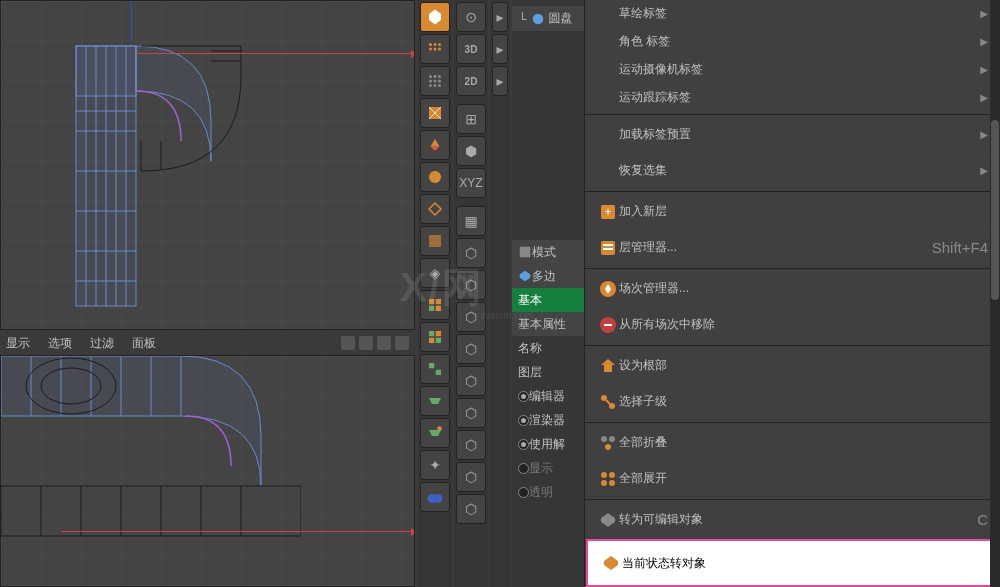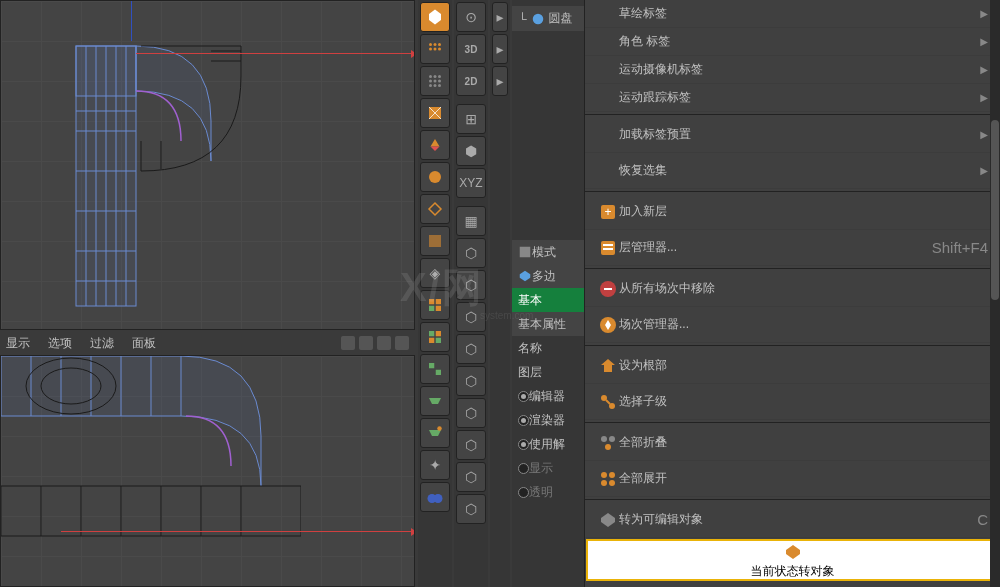--- a/index.html
+++ b/index.html
@@ -39,21 +39,21 @@
 .obj-tree-icon { width: 14px; height: 14px; }
 
 .attr-panel { position: absolute; left: 0; top: 240px; width: 72px; background: #363636; }
 .attr-row { padding: 3px 6px; display: flex; align-items: center; gap: 0; height: 24px; }
 .attr-header { background: #444; }
 .radio { width: 11px; height: 11px; border: 1px solid #888; border-radius: 50%; background: #222; }
 .radio.checked::after { content: ''; display: block; width: 5px; height: 5px; background: #aaa; border-radius: 50%; margin: 2px; }
 
 .context-menu { position: absolute; left: 72px; top: 0; width: 416px; height: 587px; background: #404040; border-left: 1px solid #222; }
 .ctx-item { display: flex; align-items: center; height: 36px; padding: 0 12px; gap: 0; cursor: pointer; border-bottom: 1px solid rgba(0,0,0,0.05); }
-.ctx-item.highlight { background: #fff; color: #000; border: 2px solid #eab308; height: 42px; margin: 1px; flex-direction: column; }
+.ctx-item.highlight { background: #fff; color: #000; border: 2px solid #ec4899; height: 48px; margin: 1px; }
 .ctx-sep { height: 1px; background: #222; margin: 2px 0; }
 .ctx-icon { width: 22px; height: 22px; display: flex; align-items: center; justify-content: center; flex-shrink: 0; }
 .ctx-label { flex: 1; }
 .ctx-shortcut { color: #888; font-size: 15px; }
 .ctx-arrow { color: #888; font-size: 10px; }
 .ctx-item.dense { height: 28px; }
 
 .watermark { position: absolute; left: 400px; top: 260px; font-size: 40px; font-weight: bold; color: rgba(200,200,200,0.15); font-family: Arial; letter-spacing: 2px; pointer-events: none; z-index: 100; }
 .watermark2 { position: absolute; left: 480px; top: 310px; font-size: 10px; color: rgba(200,200,200,0.12); pointer-events: none; z-index: 100; }
 
@@ -386,34 +386,34 @@
           </span>
           <span class="ctx-label">层管理器...</span>
           <span class="ctx-shortcut">Shift+F4</span>
         </div>
       </div>
     <div class="ctx-sep"></div>
     <div id="ctx-sect4">
         <div class="ctx-item">
           <span class="ctx-icon">
             <svg width="20" height="20" viewBox="0 0 20 20">
+              <circle cx="10" cy="10" r="8" fill="#d98a2e"></circle>
+              <path fill="#fff" d="M10 5l3 5-3 5-3-5z"></path>
+            </svg>
+          </span>
+          <span class="ctx-label">场次管理器...</span>
+        </div>
+        <div class="ctx-item">
+          <span class="ctx-icon">
+            <svg width="20" height="20" viewBox="0 0 20 20">
               <circle cx="10" cy="10" r="8" fill="#c04040"></circle>
               <rect x="6" y="9" width="8" height="2" fill="#fff"></rect>
             </svg>
           </span>
           <span class="ctx-label">从所有场次中移除</span>
-        </div>
-        <div class="ctx-item">
-          <span class="ctx-icon">
-            <svg width="20" height="20" viewBox="0 0 20 20">
-              <circle cx="10" cy="10" r="8" fill="#d98a2e"></circle>
-              <path fill="#fff" d="M10 5l3 5-3 5-3-5z"></path>
-            </svg>
-          </span>
-          <span class="ctx-label">场次管理器...</span>
         </div>
       </div>
     <div class="ctx-sep"></div>
     <div id="ctx-sect5">
         <div class="ctx-item">
           <span class="ctx-icon">
             <svg width="20" height="20" viewBox="0 0 20 20">
               <path fill="#d98a2e" d="M10 3l7 6h-3v7H6v-7H3z"></path>
             </svg>
           </span>

